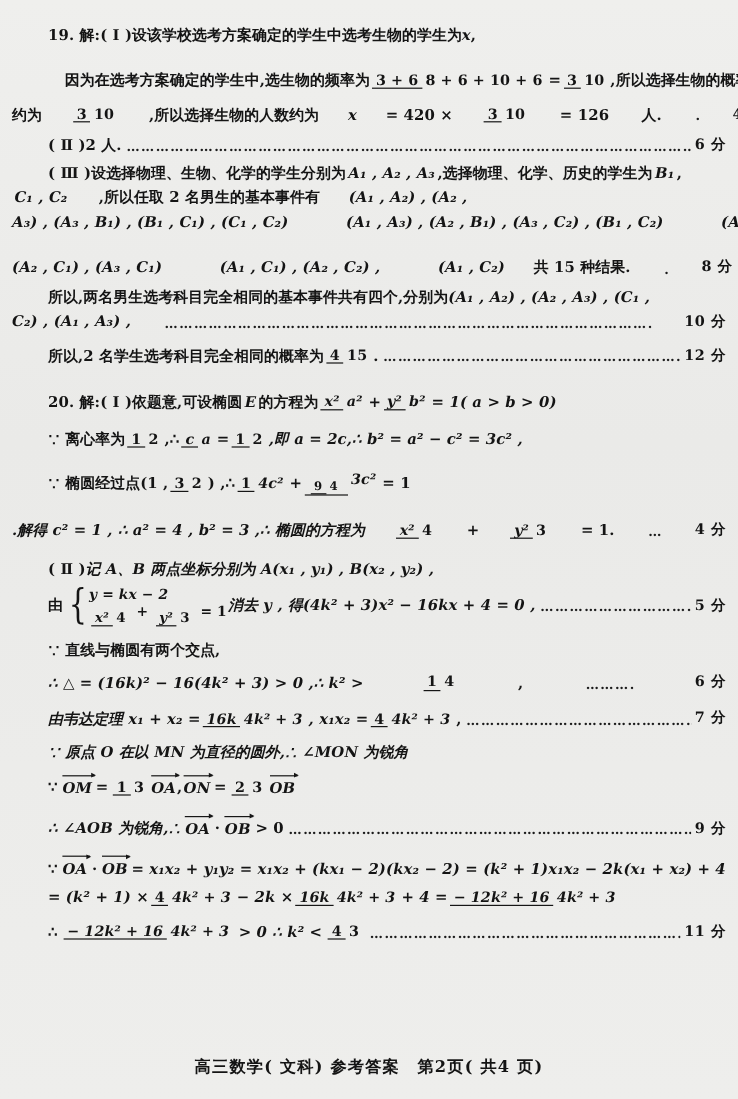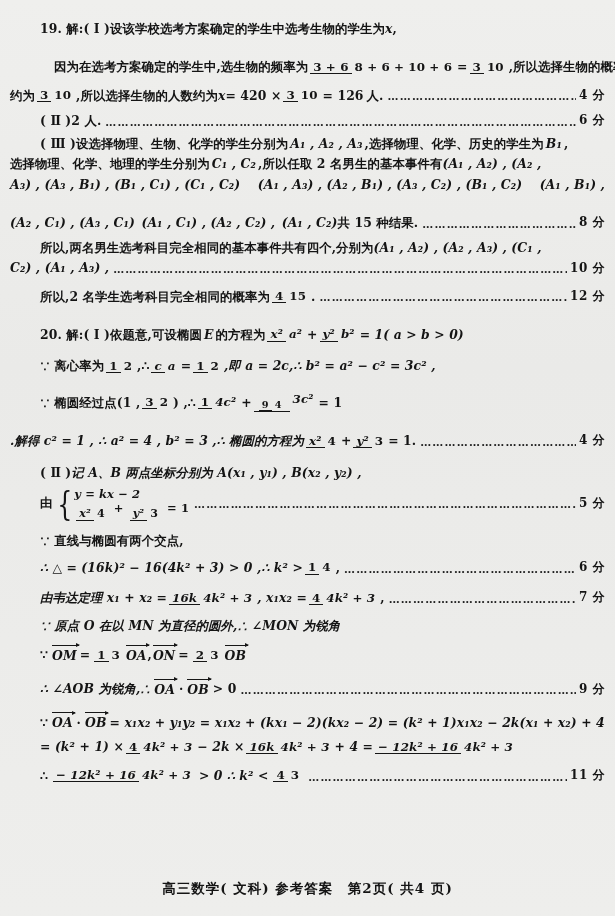--- a/index.html
+++ b/index.html
@@ -28,21 +28,21 @@
   }
   .ln{
     display:flex;
     align-items:center;
     white-space:nowrap;
     font-weight:700;
     letter-spacing:.1px;
   }
   .indent1{padding-left:30px;}
   .indent2{padding-left:44px;}
-  .indent0{padding-left:0px;}
+  .indent0{padding-left:0px;gap:24px;}
   .dots{
     flex:1 1 auto;
     overflow:hidden;
     white-space:nowrap;
     letter-spacing:1.2px;
     font-size:11px;
     color:#1a1a1a;
     padding:0 4px;
     position:relative;
     top:2px;
@@ -178,21 +178,20 @@
     <div class="ln indent1" style="margin-top:9px;">
       <span>( Ⅲ )</span>
       <span>设选择物理、生物、化学的学生分别为</span>
       <span class="mi" style="padding:0 2px;">A₁ , A₂ , A₃</span>
       <span>,选择物理、化学、历史的学生为</span>
       <span class="mi" style="padding:0 2px;">B₁</span>
       <span>,</span>
     </div>
 
     <div class="ln indent0" style="margin-top:6px;">
-      <span>选择物理、化学、地理的学生分别为</span>
       <span class="mi" style="padding:0 2px;">C₁ , C₂</span>
       <span>,所以任取 2 名男生的基本事件有</span>
       <span class="mi">(A₁ , A₂) , (A₂ ,</span>
     </div>
 
     <div class="ln indent0" style="margin-top:6px;">
       <span class="mi">A₃) , (A₃ , B₁) , (B₁ , C₁) , (C₁ , C₂)</span>
       <span class="sp2"></span>
       <span class="mi">(A₁ , A₃) , (A₂ , B₁) , (A₃ , C₂) , (B₁ , C₂)</span>
       <span class="sp2"></span>
@@ -327,29 +326,30 @@
             </span>
             <span>+</span>
             <span class="frac">
               <span class="num mi">y²</span>
               <span class="den">3</span>
             </span>
             <span>= 1</span>
           </span>
         </span>
       </span>
+      <span class="mi">消去 y , 得(4k² + 3)x² − 16kx + 4 = 0 ,</span>
       <span class="dots">……………………………………………………………………………………………………………………………………</span>
       <span class="score">5 分</span>
     </div>
 
     <div class="ln indent1" style="margin-top:13px;">
       <span>∵ 直线与椭圆有两个交点,</span>
     </div>
 
-    <div class="ln indent1" style="margin-top:13px;">
+    <div class="ln indent1" style="margin-top:13px;gap:48px;">
       <span class="mi">∴ △ = (16k)² − 16(4k² + 3) &gt; 0 ,∴ k² &gt;</span>
       <span class="frac">
         <span class="num">1</span>
         <span class="den">4</span>
       </span>
       <span>,</span>
       <span class="dots">……………………………………………………………………………………………………………………………………</span>
       <span class="score">6 分</span>
     </div>
 

